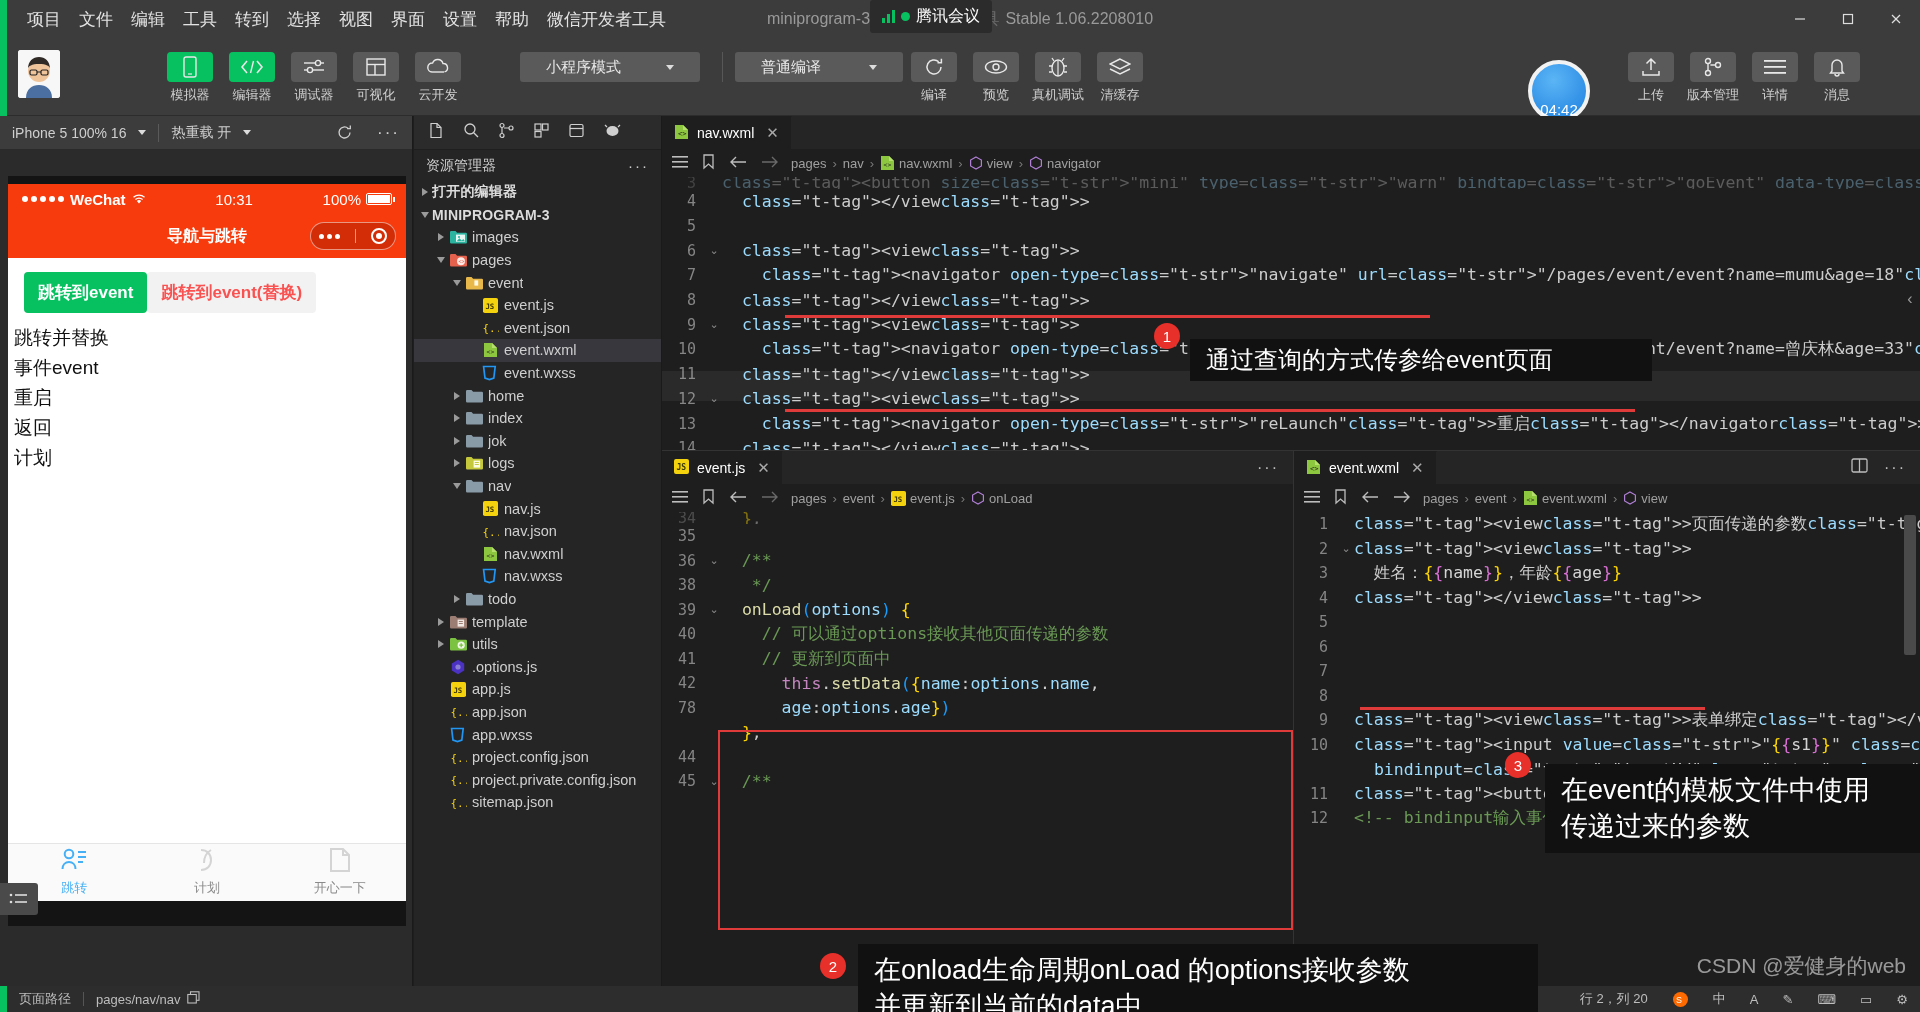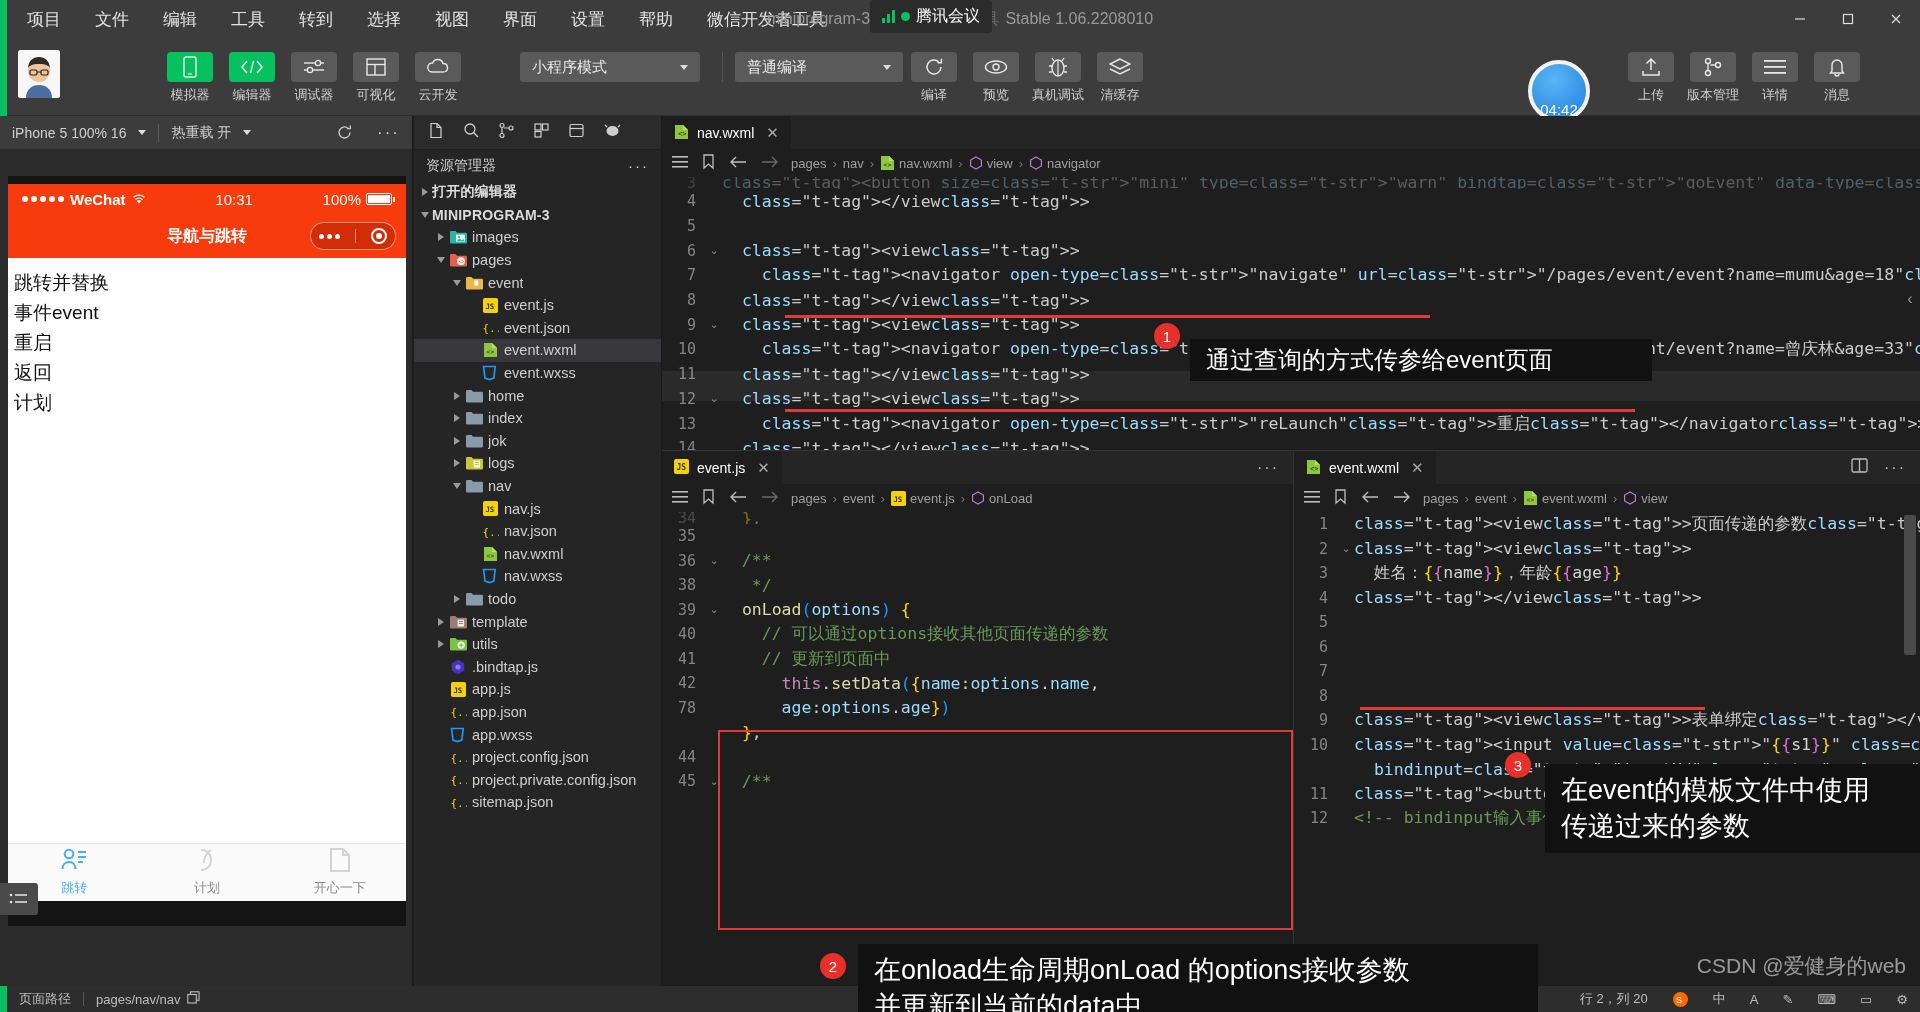--- a/index.html
+++ b/index.html
@@ -12,21 +12,21 @@
     -webkit-font-smoothing: antialiased;
   }
   .app { position: relative; width: 1920px; height: 1012px; }
 
   
   .titlebar {
     position: absolute; left: 0; top: 0; width: 1920px; height: 38px;
     background: #3c3c3c; display: flex; align-items: center;
   }
   .green-edge { position: absolute; left: 0; top: 0; width: 7px; height: 38px; background: #07c160; }
-  .menu { display: flex; align-items: center; margin-left: 18px; gap: 16px; }
+  .menu { display: flex; align-items: center; margin-left: 18px; gap: 0px; }
   .menu-item {
     font-size: 17px; color: #e3e3e3; padding: 4px 9px; cursor: default;
     white-space: nowrap;
   }
   .title-center {
     position: absolute; left: 0; right: 0; top: 0; height: 38px;
     display: flex; align-items: center; justify-content: center; gap: 6px;
     pointer-events: none;
   }
   .title-text { font-size: 16px; color: #9a9a9a; white-space: nowrap; }
@@ -60,21 +60,21 @@
   .tool-group { position: absolute; display: flex; align-items: flex-start; gap: 10px; }
   .tool-btn-wrap { display: flex; flex-direction: column; align-items: center; width: 52px; }
   .tool-btn {
     width: 46px; height: 30px; border-radius: 4px; background: #5a5a5a;
     display: flex; align-items: center; justify-content: center; color: #e8e8e8;
   }
   .tool-btn.active { background: #07c160; }
   .tool-label { font-size: 13px; color: #cfcfcf; margin-top: 4px; white-space: nowrap; }
   .select-box {
     height: 30px; background: #5a5a5a; border-radius: 3px; display: flex; align-items: center;
-    justify-content: space-between; padding: 0 12px; color: #e8e8e8; font-size: 15px;
+    justify-content: space-between; padding: 0 26px; color: #e8e8e8; font-size: 15px;
   }
   .caret { border-left: 4px solid transparent; border-right: 4px solid transparent;
            border-top: 5px solid #ddd; margin-left: 8px; }
   .timer-badge {
     position: absolute; left: 1528px; top: 22px; width: 62px; height: 62px; border-radius: 50%;
     background: radial-gradient(circle at 40% 30%, #5bb5f5, #1e7fe0);
     border: 4px solid #f2f2f2;
     display: flex; align-items: flex-end; justify-content: center;
     color: #fff; font-size: 15px;
   }
@@ -523,20 +523,24 @@
               <i></i>
             </span>
           <span class="sep"></span>
           <span class="target">
               <i></i>
             </span>
         </span>
       </div>
 
       <div class="phone-body">
+        <div class="btn-row" id="phoneButtons">
+            <div class="wbtn primary">跳转到event</div>
+            <div class="wbtn warn">跳转到event(替换)</div>
+          </div>
         <div class="nav-links" id="phoneLinks">
             <div>跳转并替换</div>
             <div>事件event</div>
             <div>重启</div>
             <div>返回</div>
             <div>计划</div>
           </div>
       </div>
 
       <div class="tabbar" id="phoneTabbar">
@@ -852,21 +856,21 @@
           <span class="tlabel">utils</span>
         </div>
         <div class="trow" style="padding-left: 20px;">
           <span class="tw"></span>
           <span class="ficon">
             <svg width="16" height="16" viewBox="0 0 16 16">
               <path d="M8 0.8l6.2 3.6v7.2L8 15.2 1.8 11.6V4.4z" fill="#4b32c3"></path>
               <circle cx="8" cy="8" r="2.6" fill="#8b7fd4"></circle>
             </svg>
           </span>
-          <span class="tlabel">.bindtap.js</span>
+          <span class="tlabel">.options.js</span>
         </div>
         <div class="trow" style="padding-left: 20px;">
           <span class="tw"></span>
           <span class="ficon">
             <svg width="15" height="15" viewBox="0 0 15 15">
               <rect width="15" height="15" rx="1.8" fill="#f5d20e"></rect>
               <text x="2.4" y="11" font-size="7.4" fill="#3a3400" font-family="monospace" font-weight="bold">JS</text>
             </svg>
           </span>
           <span class="tlabel">app.js</span>

